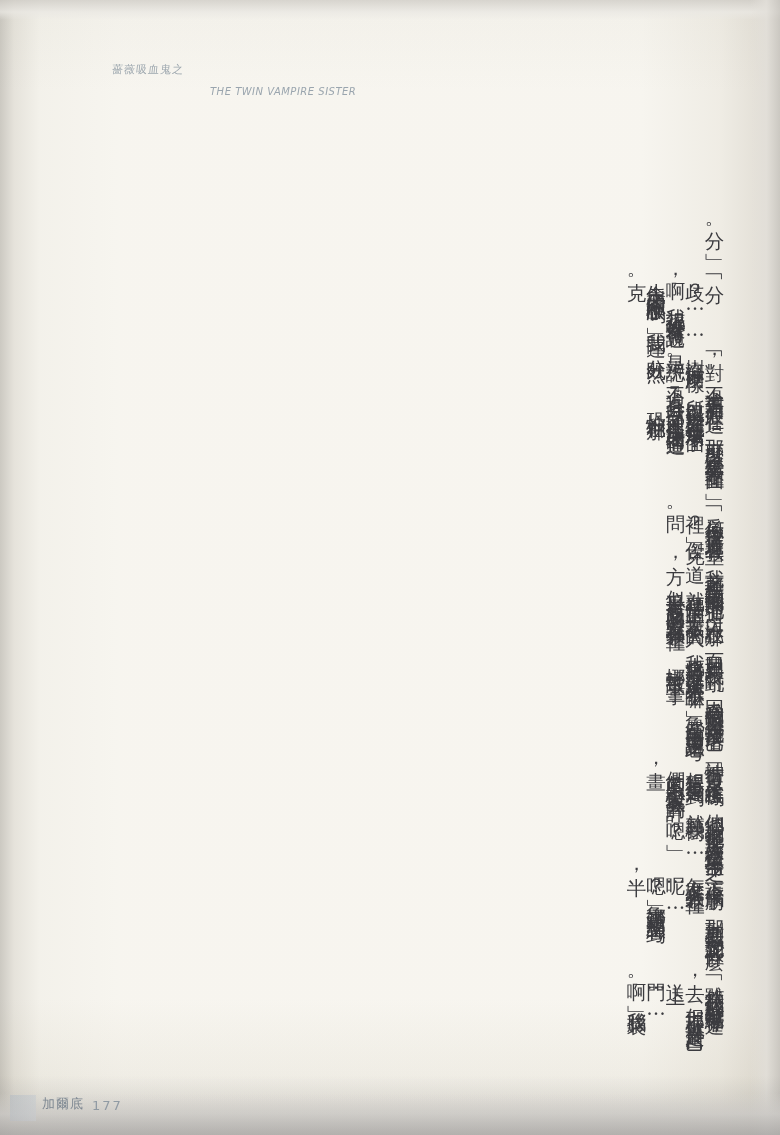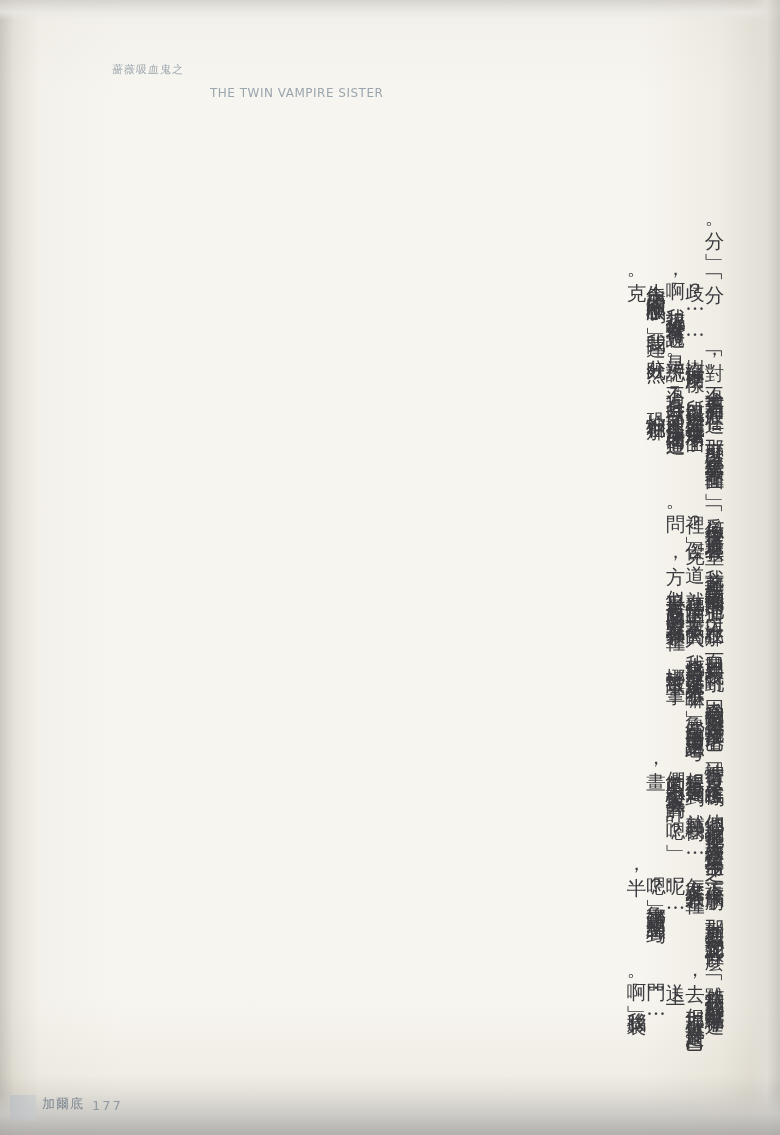--- a/index.html
+++ b/index.html
@@ -84,25 +84,26 @@
     letter-spacing: 2px;
     color: #5d6a76;
     font-family: "DejaVu Serif", serif;
     text-shadow: 1px 1px 0 #c8cfd6, 2px 2px 2px rgba(120,130,140,.35);
     white-space: nowrap;
   }
   .logo-sub {
     position: absolute;
     left: 150px;
     top: 24px;
-    font-size: 12px;
+    font-size: 10px;
     letter-spacing: .5px;
     color: #9aa5ae;
     font-family: "DejaVu Sans", sans-serif;
     white-space: nowrap;
+    font-style: italic;
   }
   
   .body-text {
     position: absolute;
     right: 56px;
     top: 172px;
     height: 850px;
     display: flex;
     flex-direction: row;
     align-items: flex-start;

